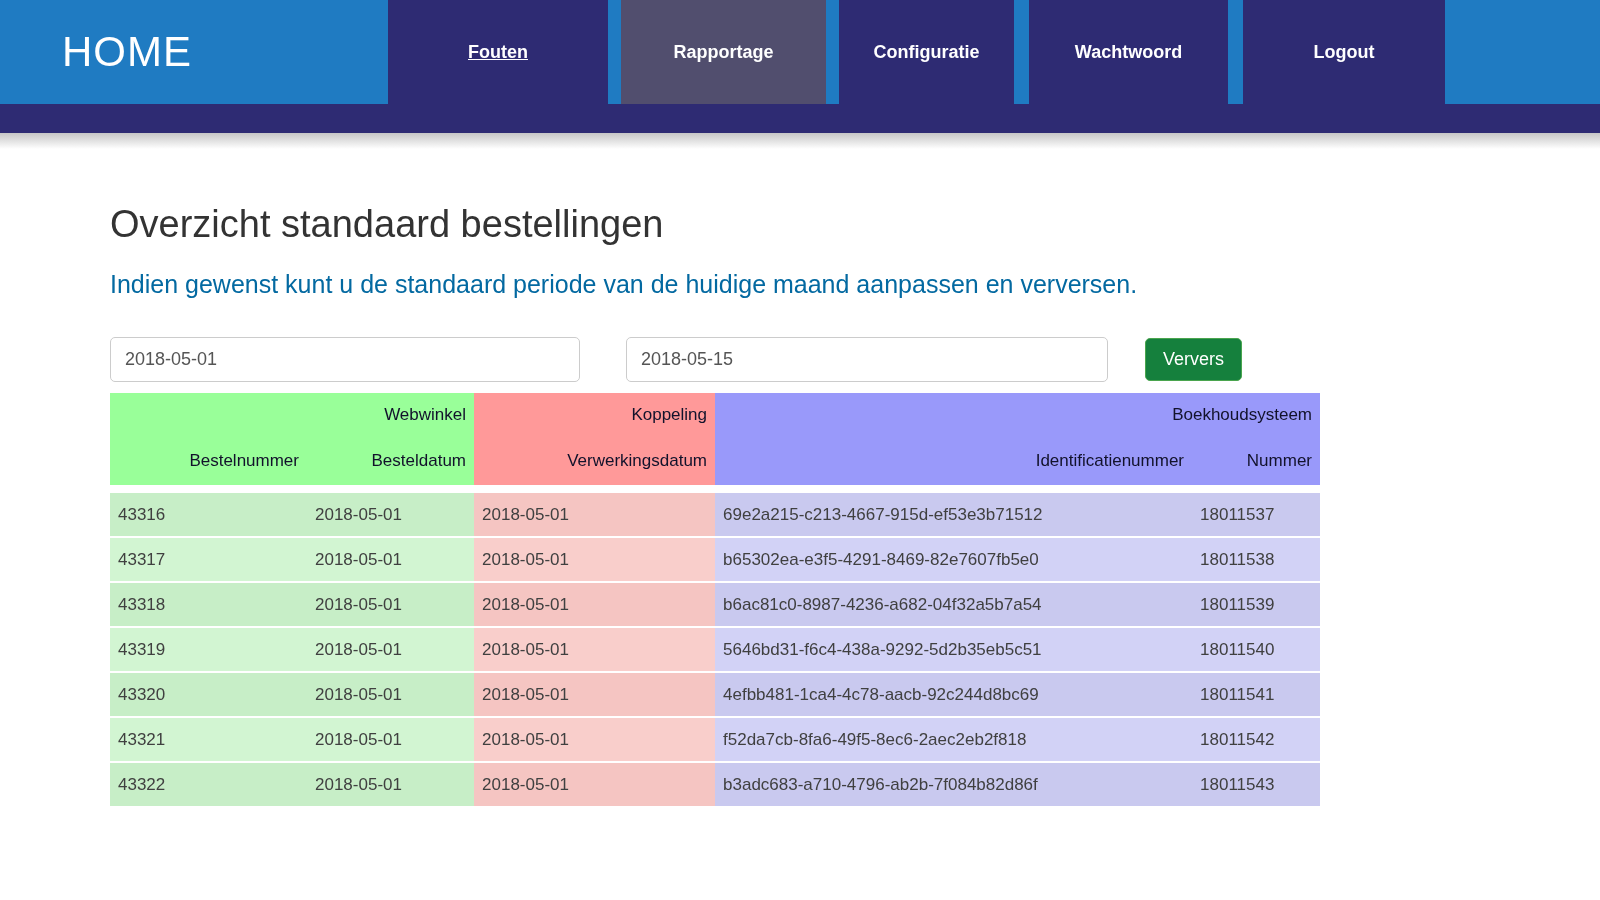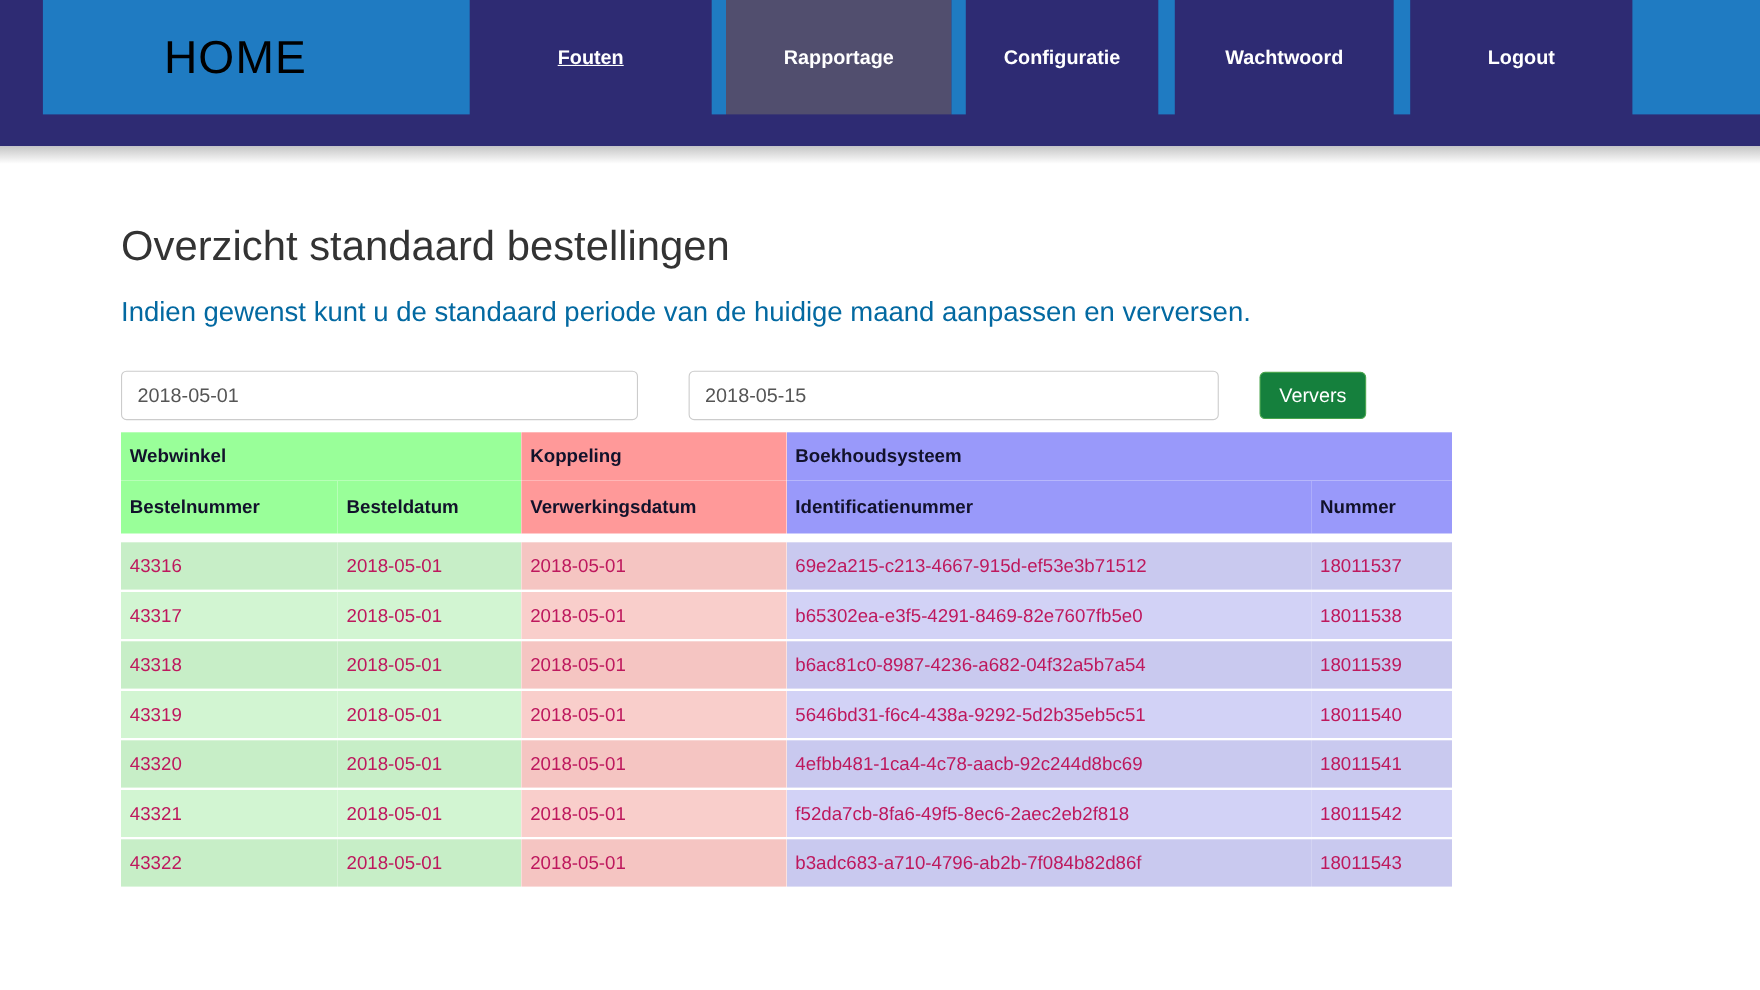--- a/index.html
+++ b/index.html
@@ -5,22 +5,22 @@
   html,body{margin:0;padding:0;}
   body{
     width:1600px;height:900px;overflow:hidden;background:#fff;
     font-family:"Liberation Sans",sans-serif;
   }
   
   .navbar{height:133px;background:#2e2b73;}
   .nav-row{display:flex;height:104px;}
   .brand{
     width:388px;background:#1f7bc2;display:flex;align-items:center;
-    padding-left:110px;box-sizing:border-box;color:#000000;font-size:42px;
-    letter-spacing:1px;cursor:pointer;margin-left:39px;
+    padding-left:62px;box-sizing:border-box;color:#ffffff;font-size:42px;
+    letter-spacing:1px;cursor:pointer;
   }
   .tab{
     display:flex;align-items:center;justify-content:center;
     color:#fff;font-weight:bold;font-size:18px;cursor:pointer;
   }
   .tab.active{background:#514e6e;}
   .tab.link span{text-decoration:underline;}
   .stripe{background:#1f7bc2;}
   .filler{flex:1;background:#1f7bc2;}
   .nav-shadow{height:16px;background:linear-gradient(#c6c6c6,#ffffff);}
@@ -43,29 +43,29 @@
     margin-left:37px;height:43px;padding:0 17px;background:#15803d;
     border:1px solid #4aa54e;border-radius:5px;color:#fff;font-size:18px;
     font-family:"Liberation Sans",sans-serif;cursor:pointer;
   }
 
   
   .orders-table{
     margin-top:11px;border-collapse:collapse;table-layout:fixed;width:1210px;
   }
   .orders-table th{
-    text-align:left;font-size:17px;font-weight:bold;color:#12122b;
+    text-align:right;font-size:17px;font-weight:normal;color:#12122b;
     padding:11px 8px;line-height:22px;white-space:nowrap;overflow:hidden;
   }
   .orders-table tr.cols th{padding:13px 8px;}
   .hg{background:#99ff99;}
   .hp{background:#ff9999;}
   .hb{background:#9999fa;}
   .orders-table td{
-    font-size:17px;color:#be185d;padding:10px 8px;line-height:23px;
+    font-size:17px;color:#404040;padding:10px 8px;line-height:23px;
     border-top:2px solid #fff;white-space:nowrap;overflow:hidden;
   }
   .orders-table tbody tr:first-child td{border-top-width:8px;}
   td.g{background:#d2f5d2;}
   td.p{background:#f9cecb;}
   td.b{background:#d2d2f6;}
   tbody tr:nth-child(odd) td.g{background:#c7eec7;}
   tbody tr:nth-child(odd) td.p{background:#f5c5c2;}
   tbody tr:nth-child(odd) td.b{background:#c9c9ef;}
 </style>

